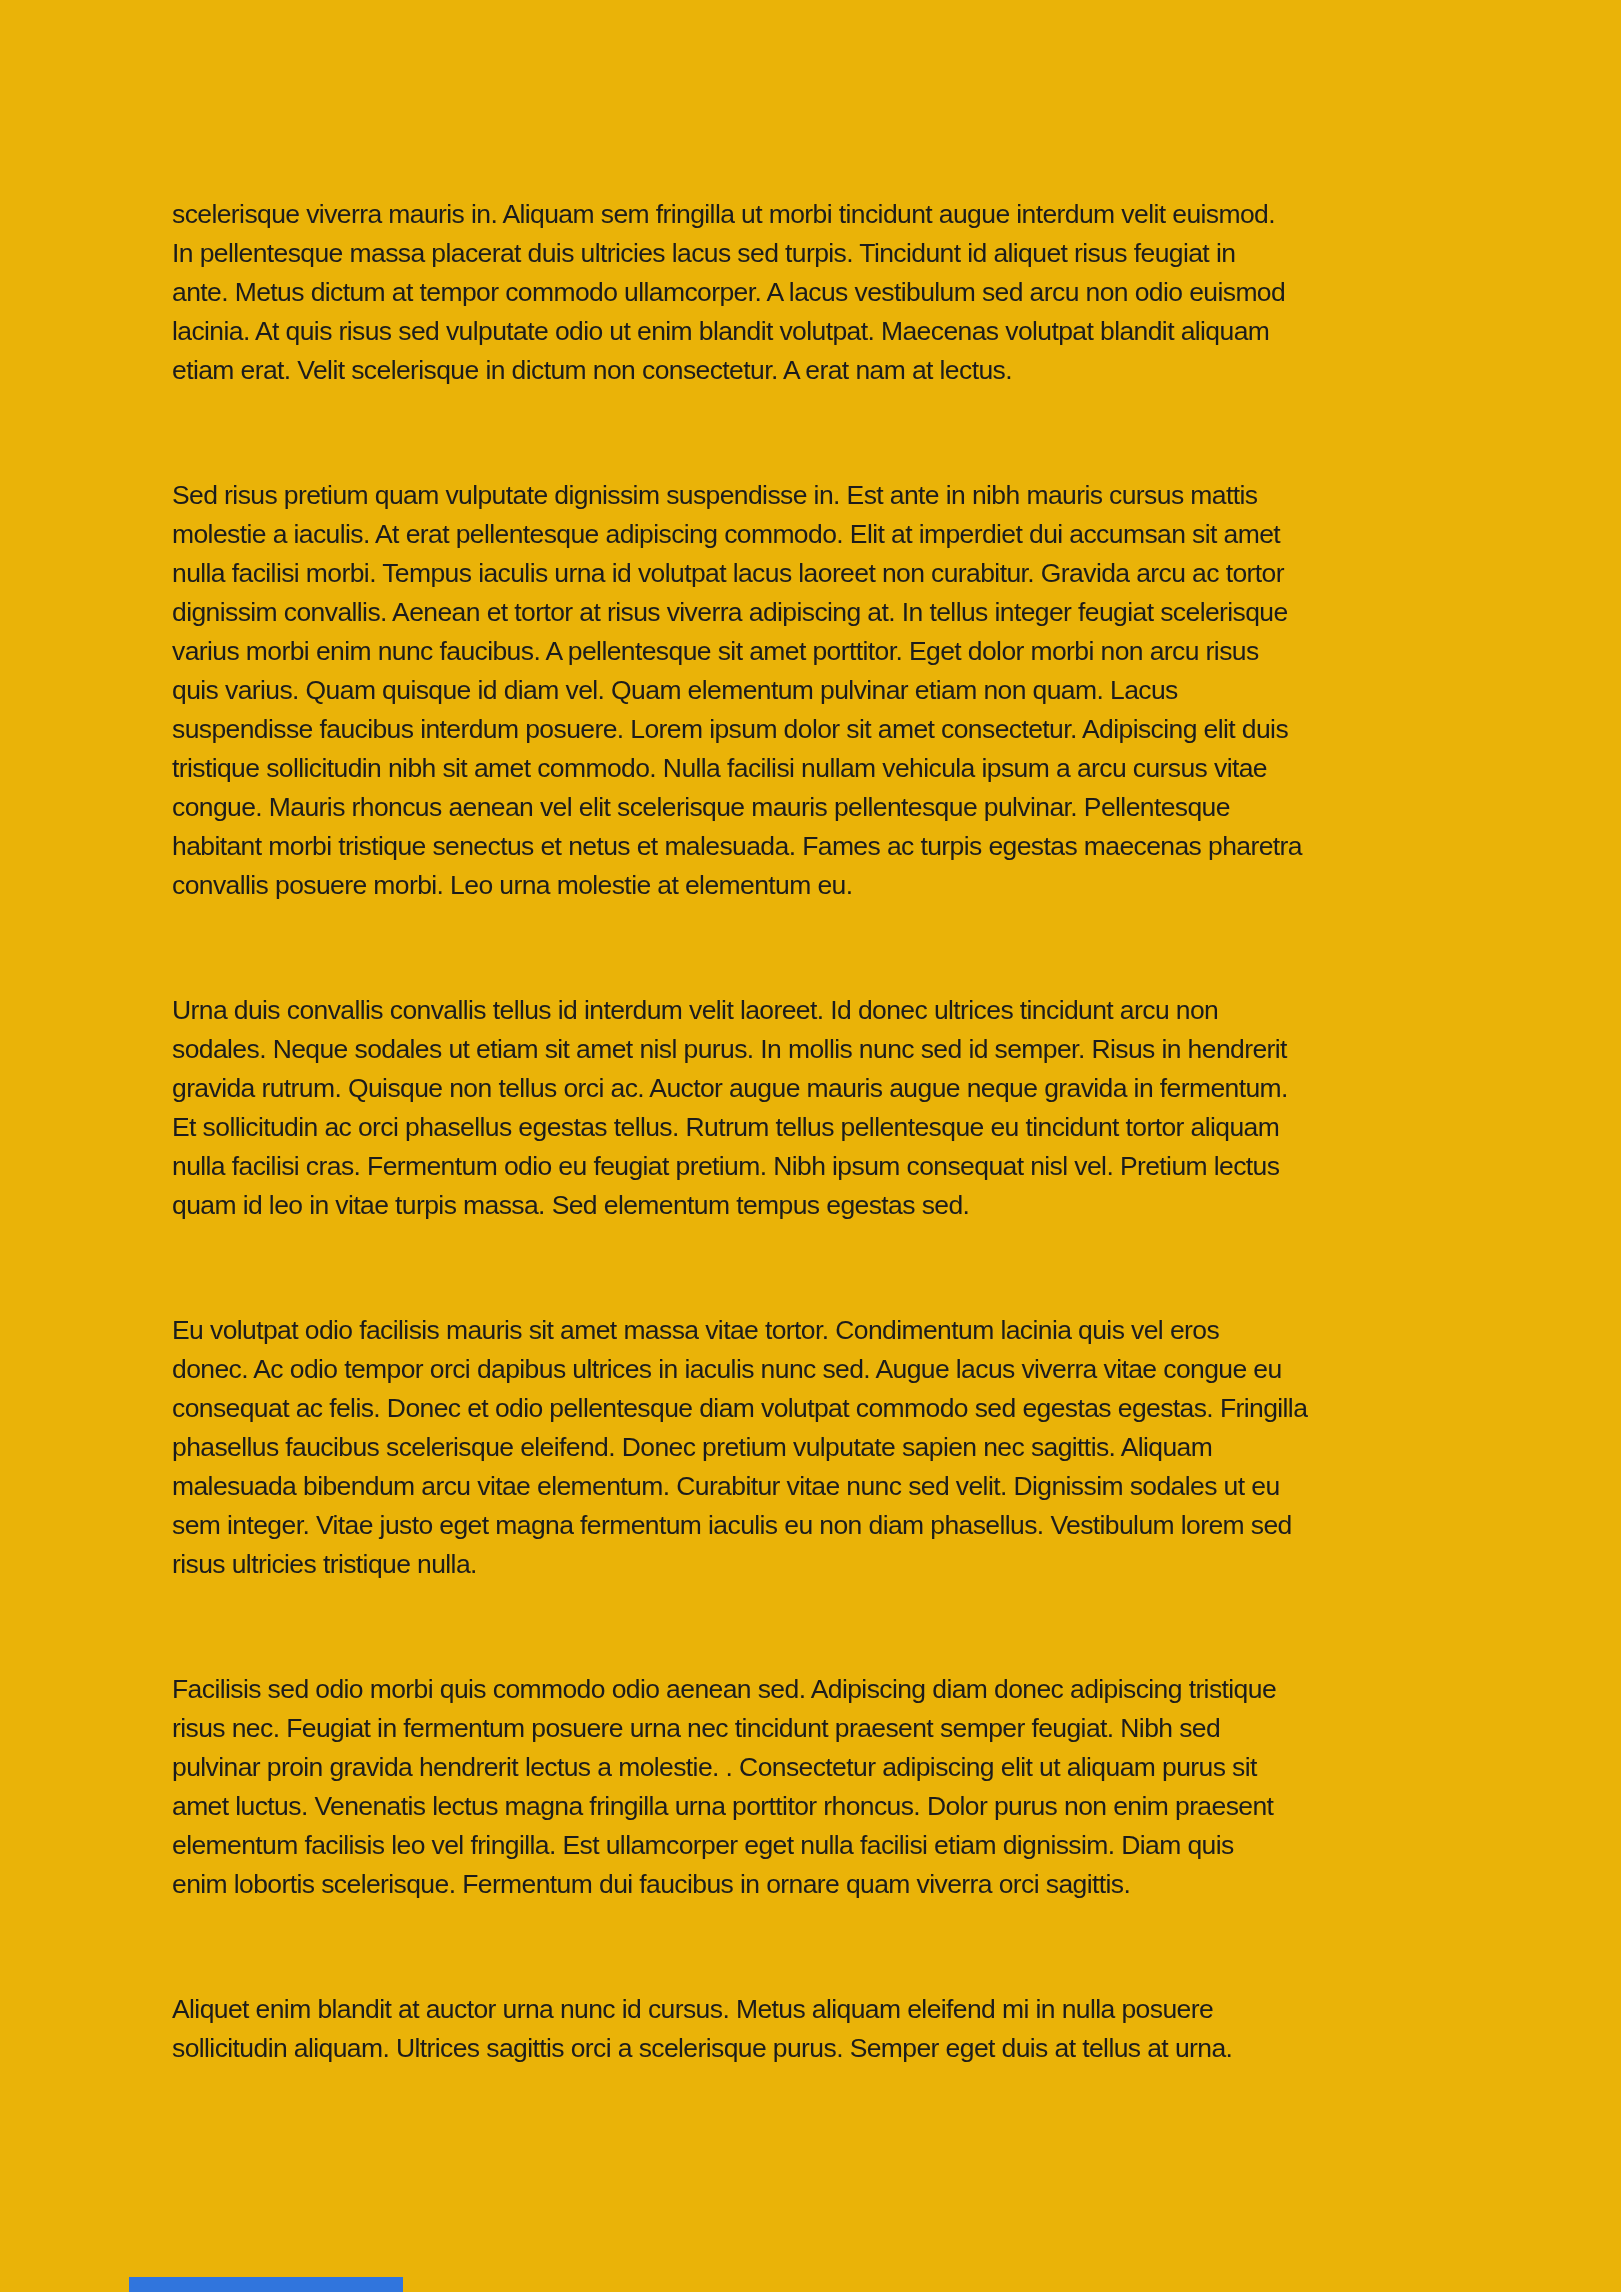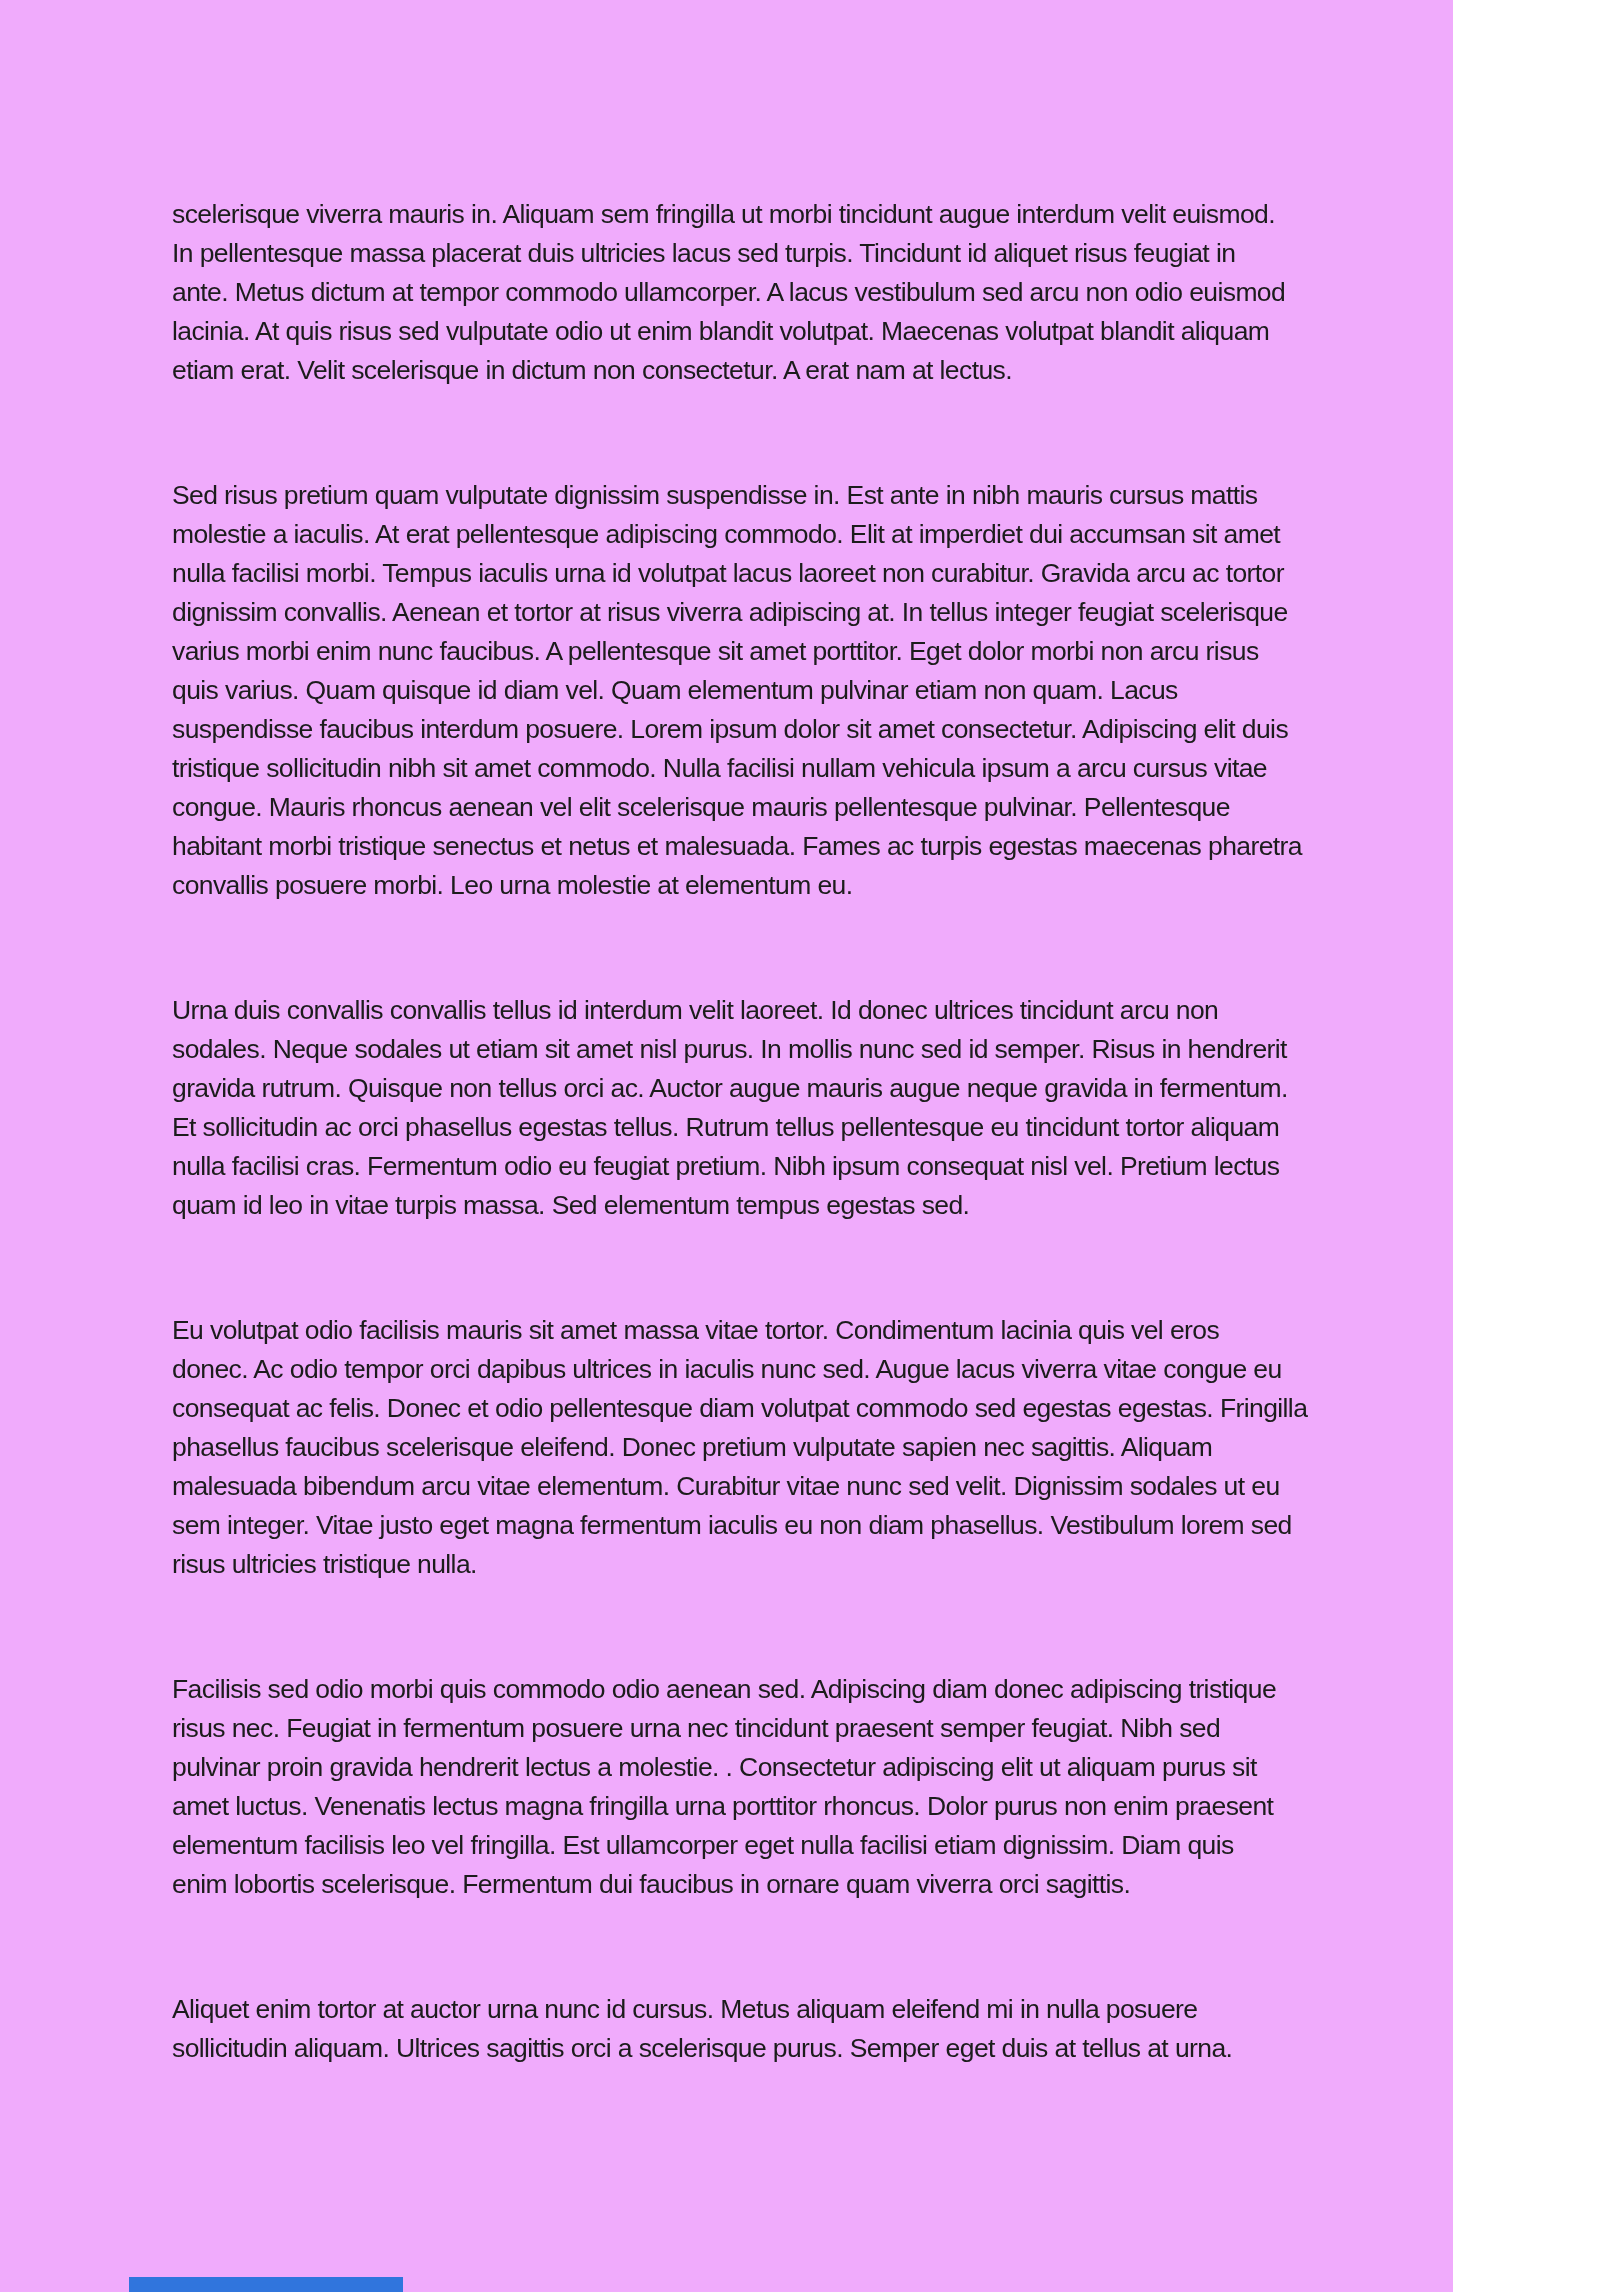--- a/index.html
+++ b/index.html
@@ -2,23 +2,23 @@
 <html><head>
 <meta charset="utf-8">
 <style>
   html, body {
     margin: 0;
     padding: 0;
     background: #ffffff;
   }
   .page {
     position: relative;
-    width: 1453px;
+    width: 1621px;
     height: 2293px;
-    background: #f0abfc;
+    background: #eab308;
     overflow: hidden;
     font-family: "Liberation Sans", sans-serif;
   }
   .content {
     position: absolute;
     left: 172px;
     top: 195px;
     width: 1431px;
   }
   .para {
@@ -71,18 +71,18 @@
 phasellus faucibus scelerisque eleifend. Donec pretium vulputate sapien nec sagittis. Aliquam
 malesuada bibendum arcu vitae elementum. Curabitur vitae nunc sed velit. Dignissim sodales ut eu
 sem integer. Vitae justo eget magna fermentum iaculis eu non diam phasellus. Vestibulum lorem sed
 risus ultricies tristique nulla.</p>
     <p class="para">Facilisis sed odio morbi quis commodo odio aenean sed. Adipiscing diam donec adipiscing tristique
 risus nec. Feugiat in fermentum posuere urna nec tincidunt praesent semper feugiat. Nibh sed
 pulvinar proin gravida hendrerit lectus a molestie. . Consectetur adipiscing elit ut aliquam purus sit
 amet luctus. Venenatis lectus magna fringilla urna porttitor rhoncus. Dolor purus non enim praesent
 elementum facilisis leo vel fringilla. Est ullamcorper eget nulla facilisi etiam dignissim. Diam quis
 enim lobortis scelerisque. Fermentum dui faucibus in ornare quam viverra orci sagittis.</p>
-    <p class="para">Aliquet enim tortor at auctor urna nunc id cursus. Metus aliquam eleifend mi in nulla posuere
+    <p class="para">Aliquet enim blandit at auctor urna nunc id cursus. Metus aliquam eleifend mi in nulla posuere
 sollicitudin aliquam. Ultrices sagittis orci a scelerisque purus. Semper eget duis at tellus at urna.</p>
   </div>
   <div class="bottom-bar" style="background: rgb(48, 117, 221);"></div>
 </div>
 
 
 </body></html>

